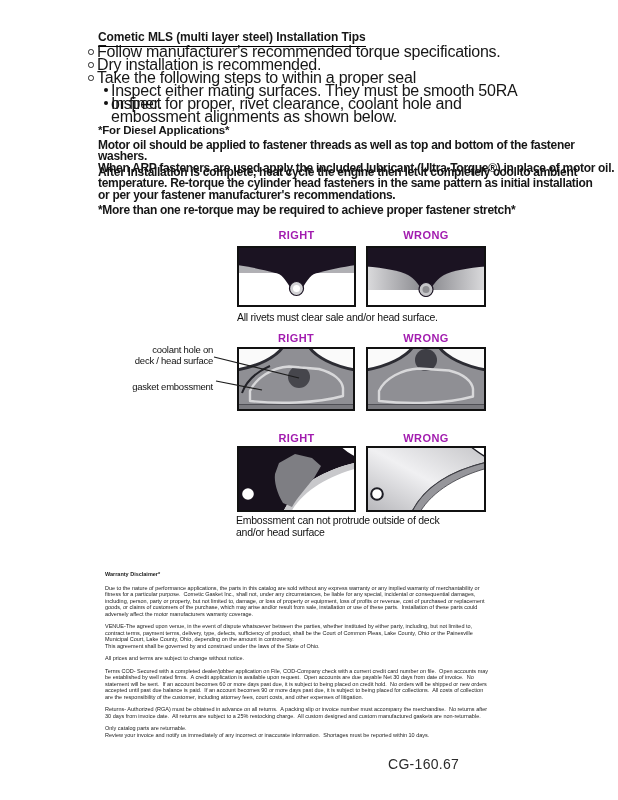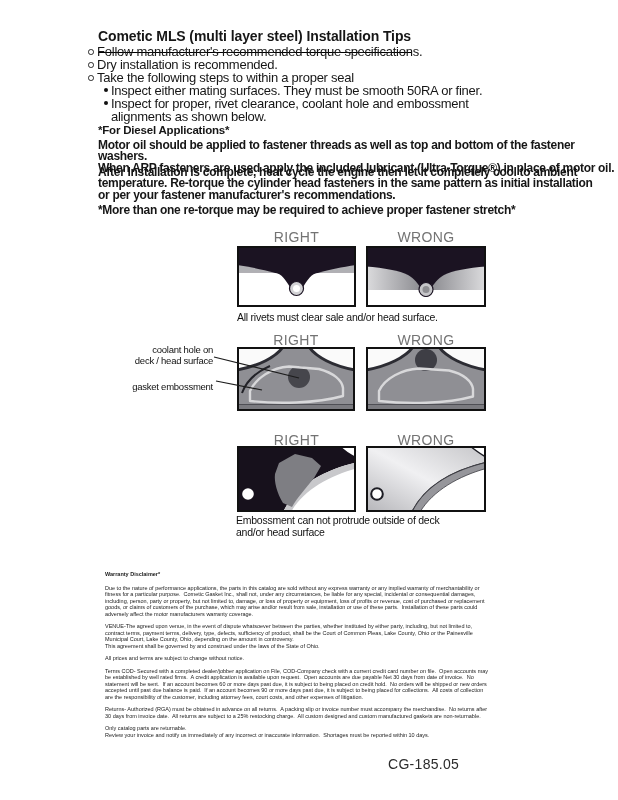--- a/index.html
+++ b/index.html
@@ -2,31 +2,31 @@
 <html><head>
 <meta charset="utf-8">
 <style>
   html,body{margin:0;padding:0;background:#ffffff;}
   .page{
     position:relative;width:618px;height:800px;background:#ffffff;overflow:hidden;
     font-family:"Liberation Sans", sans-serif;color:#161616;
   }
   .abs{position:absolute;}
   .title{
-    font-size:14px;font-weight:bold;letter-spacing:-0.1px;
-    border-bottom:1.6px solid #000;padding-bottom:8px;display:inline-block;
+    font-size:12px;font-weight:bold;letter-spacing:-0.1px;
+    border-bottom:1.6px solid #000;padding-bottom:2px;display:inline-block;
   }
-  .tips{font-size:13px;letter-spacing:-0.25px;}
+  .tips{font-size:16px;letter-spacing:-0.25px;}
   .tip{display:flex;align-items:flex-start;height:13px;line-height:13px;}
   .tip.l2{padding-left:16px;}
   .b1{width:3.6px;height:3.6px;border:1px solid #2a2a2a;border-radius:50%;margin:4px 3.5px 0 0;flex:0 0 auto;}
   .b2{width:4px;height:4px;background:#111;border-radius:50%;margin:4.2px 3px 0 0;flex:0 0 auto;}
   .h2{font-size:11.5px;font-weight:bold;letter-spacing:-0.2px;}
   .para{font-size:12px;line-height:11.4px;letter-spacing:-0.3px;white-space:pre-wrap;font-weight:bold;}
-  .figlabel{font-size:14px;font-weight:normal;letter-spacing:0.4px;text-align:center;color:#737373;}
+  .figlabel{font-size:11px;font-weight:bold;letter-spacing:0.4px;text-align:center;color:#a21caf;}
   .caption{font-size:10.5px;letter-spacing:-0.25px;color:#111;white-space:pre-wrap;}
   .ann{font-size:9.5px;letter-spacing:-0.25px;text-align:right;white-space:pre-wrap;color:#111;}
   .legal{font-size:5.5px;line-height:6.5px;letter-spacing:0;color:#222;width:414px;}
   .legal p{margin:0 0 6px 0;white-space:pre-wrap;}
   .legal .lh{font-weight:bold;margin:0 0 7px 0;}
   .pagecode{font-size:14px;letter-spacing:0.3px;color:#2b2b2b;}
   svg{display:block;}
 </style>
 </head>
 <body>
@@ -196,15 +196,15 @@
 be established by well rated firms.  A credit application is available upon request.  Open accounts are due payable Net 30 days from date of invoice.  No
 statement will be sent.  If an account becomes 60 or more days past due, it is subject to being placed on credit hold.  No orders will be shipped or new orders
 accepted until past due balance is paid.  If an account becomes 90 or more days past due, it is subject to being placed for collections.  All costs of collection
 are the responsibility of the customer, including attorney fees, court costs, and other expenses of litigation.</p>
     <p>Returns- Authorized (RGA) must be obtained in advance on all returns.  A packing slip or invoice number must accompany the merchandise.  No returns after
 30 days from invoice date.  All returns are subject to a 25% restocking charge.  All custom designed and custom manufactured gaskets are non-returnable.</p>
     <p>Only catalog parts are returnable.
 Review your invoice and notify us immediately of any incorrect or inaccurate information.  Shortages must be reported within 10 days.</p>
   </div>
 
-  <div class="abs pagecode" style="left:388px;top:756px;">CG-185.05</div>
+  <div class="abs pagecode" style="left:388px;top:756px;">CG-160.67</div>
 
 </div>
 
 </body></html>

